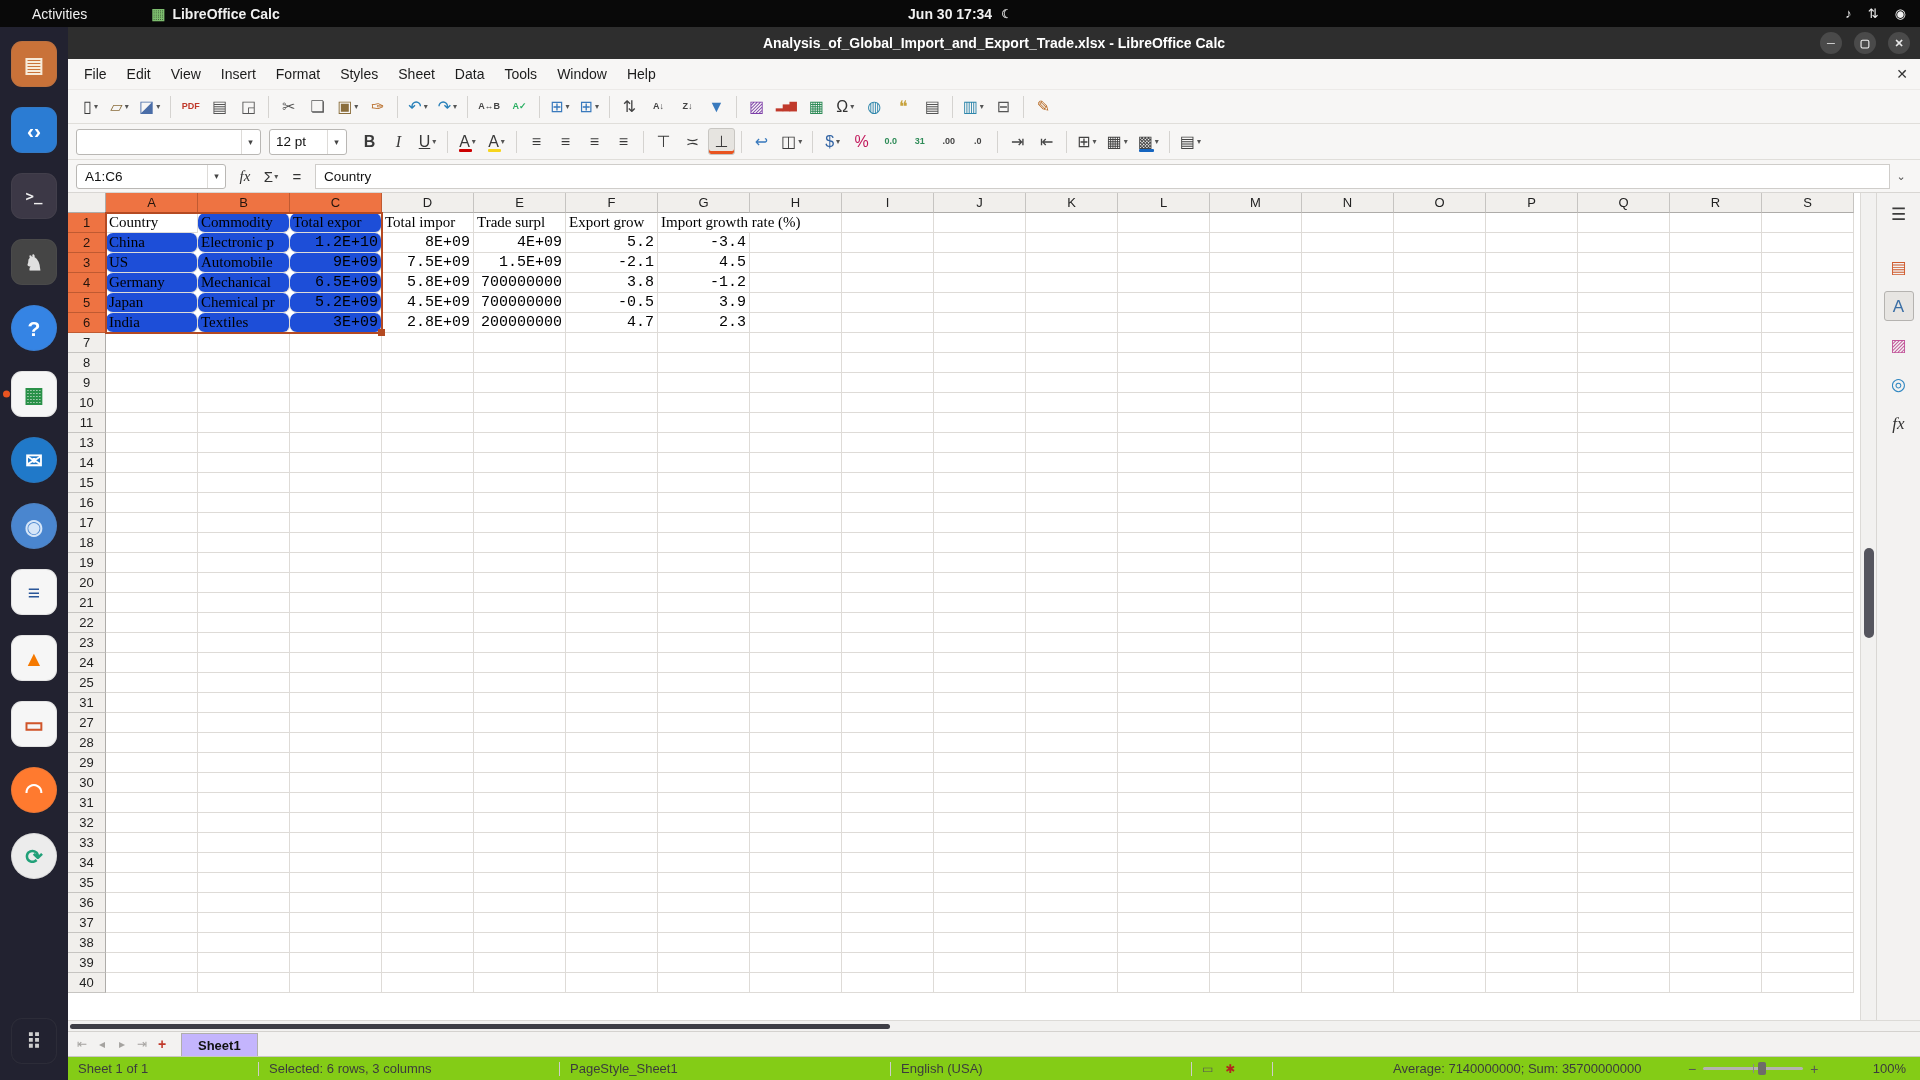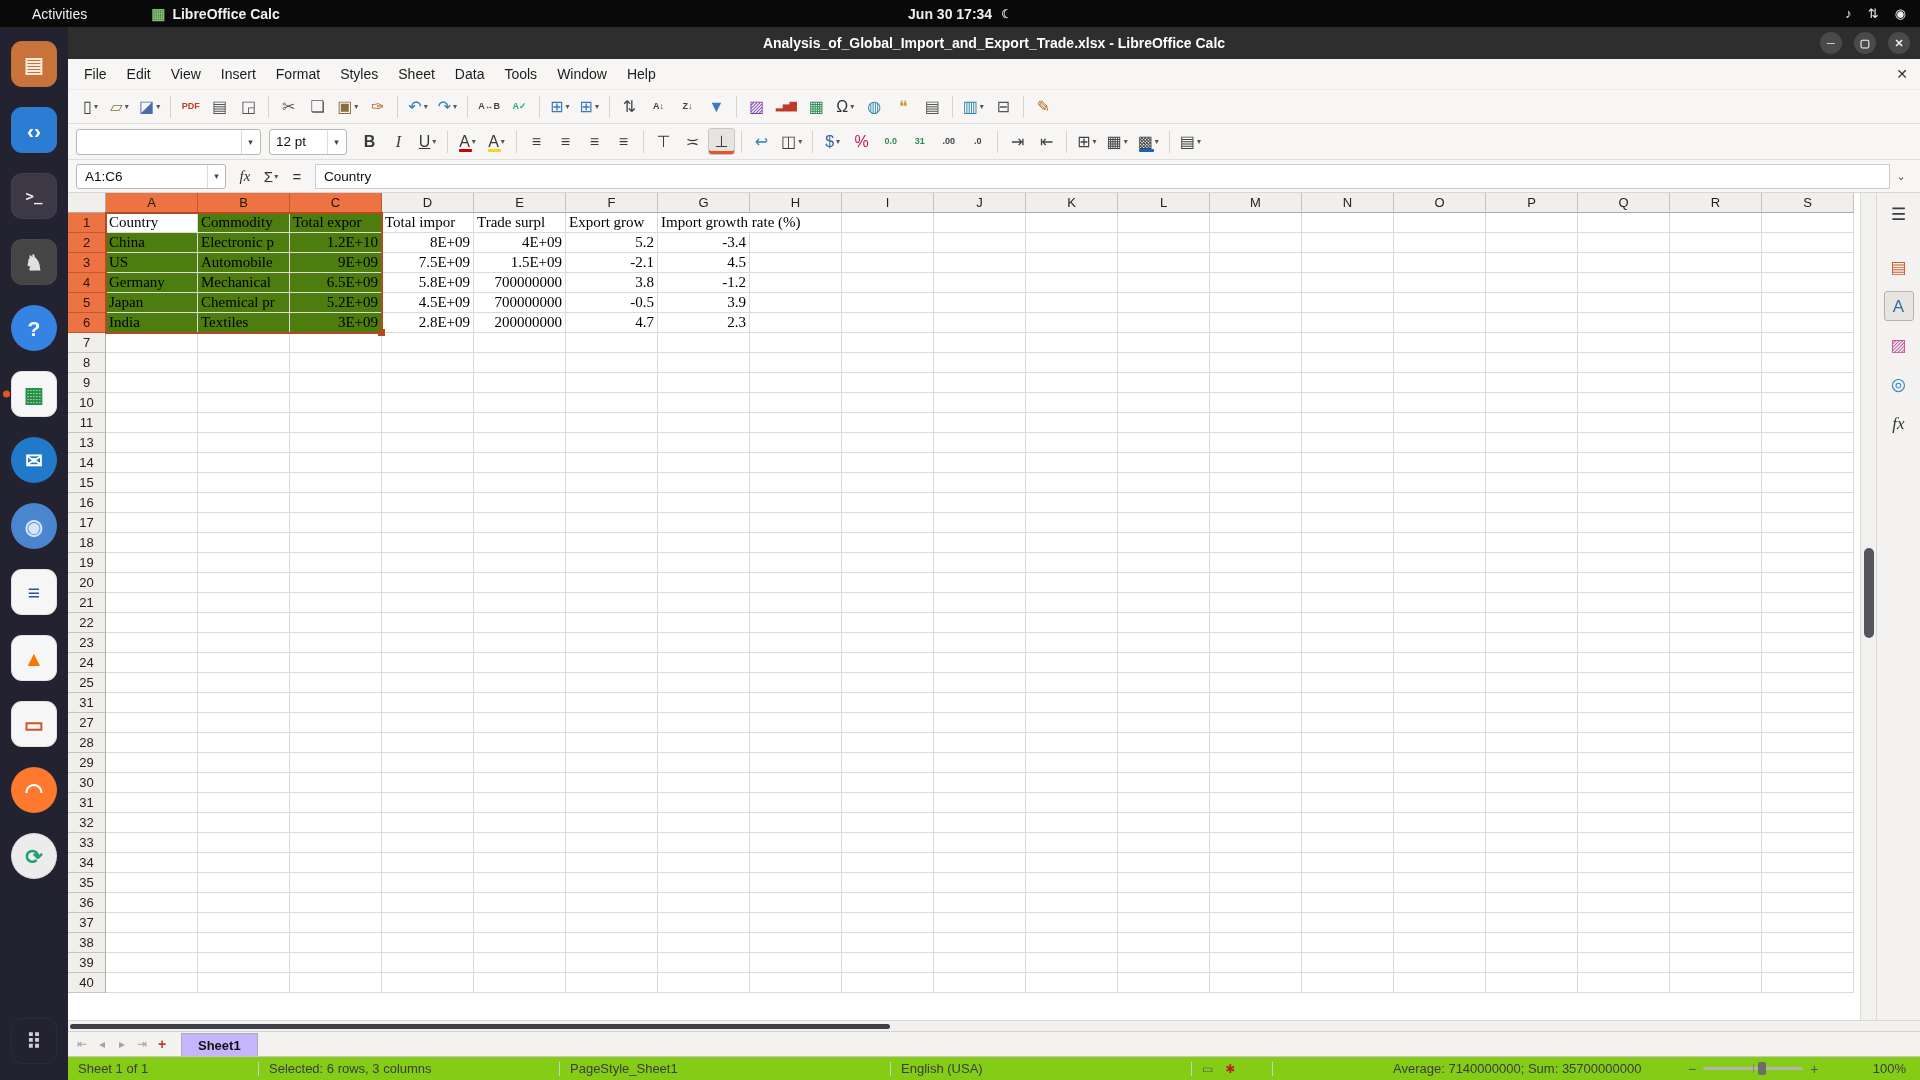--- a/index.html
+++ b/index.html
@@ -66,22 +66,22 @@
 
   
   .sheet-area { flex:1; display:flex; position:relative; background:#fff; overflow:hidden; }
   .grid-viewport { position:relative; width:1792px; height:820px; overflow:hidden; background:#fff; font-family:"Liberation Serif", serif; flex:none; }
   .grid-row { display:flex; height:20px; }
   .corner { width:38px; height:20px; background:#f1efec; border-right:1px solid #aeaca9; border-bottom:1px solid #aeaca9; flex:none; }
   .col-hdr { width:92px; height:20px; background:#f1efec; border-right:1px solid #c6c4c1; border-bottom:1px solid #aeaca9; display:flex; align-items:center; justify-content:center; font-size:13px; color:#222; flex:none; font-family:"Liberation Sans", sans-serif; }
   .row-hdr { width:38px; height:20px; background:#f1efec; border-right:1px solid #aeaca9; border-bottom:1px solid #c6c4c1; display:flex; align-items:center; justify-content:center; font-size:13px; color:#222; flex:none; font-family:"Liberation Sans", sans-serif; }
   .sel-hdr { background:#ee7342; border-color:#c05a31; color:#26150d; }
   .cell { width:92px; height:20px; border-right:1px solid #dedbd7; border-bottom:1px solid #dedbd7; font-size:15px; color:#000; padding:0 3px; display:flex; align-items:center; overflow:hidden; white-space:nowrap; flex:none; background:transparent; }
-  .cell.num { justify-content:flex-end; }
-  .cell.sel { background:#4d7c0f; }
+  .cell.num { justify-content:flex-end;font-family:Liberation Mono, monospace; }
+  .cell.sel { background:#1d4ed8;border-radius:7px; }
   .cell.anchor { background:#fff; }
   .cell.spill { overflow:visible; border-right:none; position:relative; z-index:2; }
   .sel-overlay { position:absolute; border:2px solid #b44a22; pointer-events:none; z-index:3; }
   .sel-handle { position:absolute; width:7px; height:7px; background:#b44a22; z-index:4; }
 
   .vscrollbar { width:16px; height:100%; background:#f2f1f0; border-left:1px solid #dcdad7; position:relative; flex:none; }
   .vthumb { position:absolute; left:3px; width:10px; border-radius:5px; background:#55555e; top:355px; height:90px; }
   .side-tabs { width:44px; height:100%; background:#f3f2f1; border-left:1px solid #d9d7d4; display:flex; flex-direction:column; align-items:center; padding-top:6px; gap:9px; flex:none; }
   .side-btn { width:30px; height:30px; display:flex; align-items:center; justify-content:center; font-size:17px; color:#444; border-radius:3px; flex:none; }
   .side-btn.gap-after { margin-bottom:14px; }

